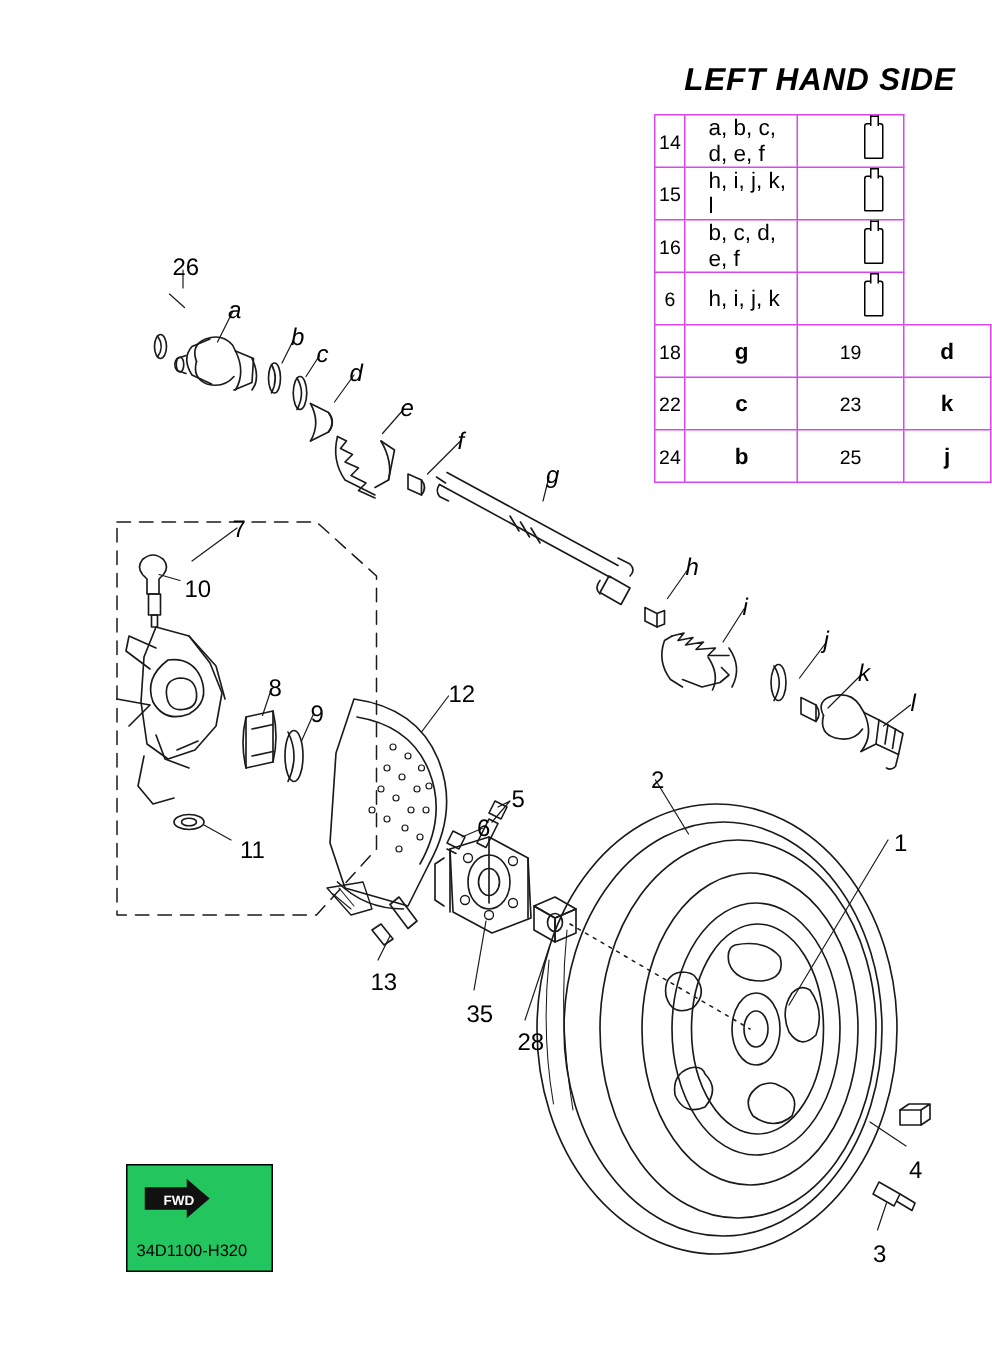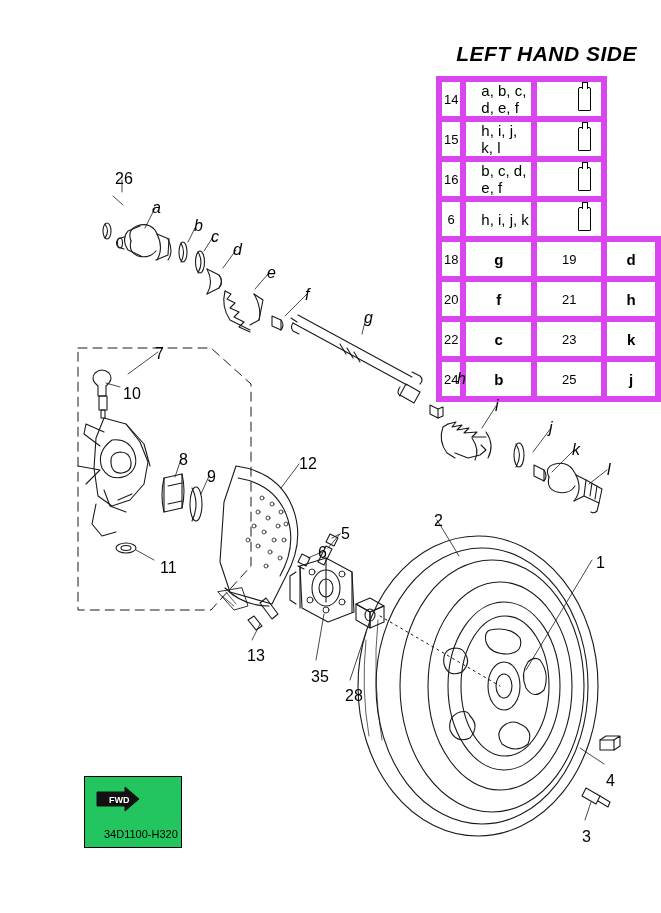--- a/index.html
+++ b/index.html
@@ -13,21 +13,21 @@
     font-size:21px; font-weight:bold; font-style:italic;
     letter-spacing:.5px; white-space:nowrap;margin-left:19px;
   }
 
   
   .legend{
     position:absolute; left:436px; top:76px;
     border-collapse:collapse;
   }
   .legend td{
-    border:6px solid #d946ef;
+    border:1px solid #d946ef;
     font-size:15px;
     padding:0;
     height:34px;
     vertical-align:middle;
     text-align:center;
     background:#fff;
   }
   .legend td.num{width:22px; font-size:13px;}
   .legend td.lbl{width:85px; text-align:left; padding-left:15px; font-size:15px;}
   .legend td.lbl.ctr{text-align:center; padding-left:0; font-weight:bold;}
@@ -37,21 +37,21 @@
   .gr:before{content:"";position:absolute;left:3px;top:-6px;width:4px;height:6px;border:1.2px solid #000;border-bottom:none;background:#fff;}
 
   
   .pnbox{
     position:absolute; left:84px; top:776px; width:96px; height:70px;
     border:1.3px solid #000; background:#22c55e;
   }
   .fwd{
     position:absolute; left:10px; top:9px; width:46px;height:26px;
   }
-  .pnum{position:absolute; left:19px; bottom:7px; font-size:11px;}
+  .pnum{position:absolute; left:6px; bottom:7px; font-size:11px;}
 
   
   .cal{position:absolute;font-size:16px;}
   .cal.it{font-style:italic;}
 
   svg.art{position:absolute;left:0;top:0;width:661px;height:913px;}
 </style>
 </head>
 <body>
 
@@ -278,26 +278,20 @@
       <tr>
         <td class="num">6</td>
         <td class="lbl">h, i, j, k</td>
         <td class="grease"><span class="gr"></span></td>
       </tr>
       <tr>
         <td class="num">18</td>
         <td class="lbl ctr wide">g</td>
         <td class="num">19</td>
         <td class="lbl ctr wide">d</td>
-      </tr>
-      <tr>
-        <td class="num">20</td>
-        <td class="lbl ctr wide">f</td>
-        <td class="num">21</td>
-        <td class="lbl ctr wide">h</td>
       </tr>
       <tr>
         <td class="num">22</td>
         <td class="lbl ctr wide">c</td>
         <td class="num">23</td>
         <td class="lbl ctr wide">k</td>
       </tr>
       <tr>
         <td class="num">24</td>
         <td class="lbl ctr wide">b</td>

